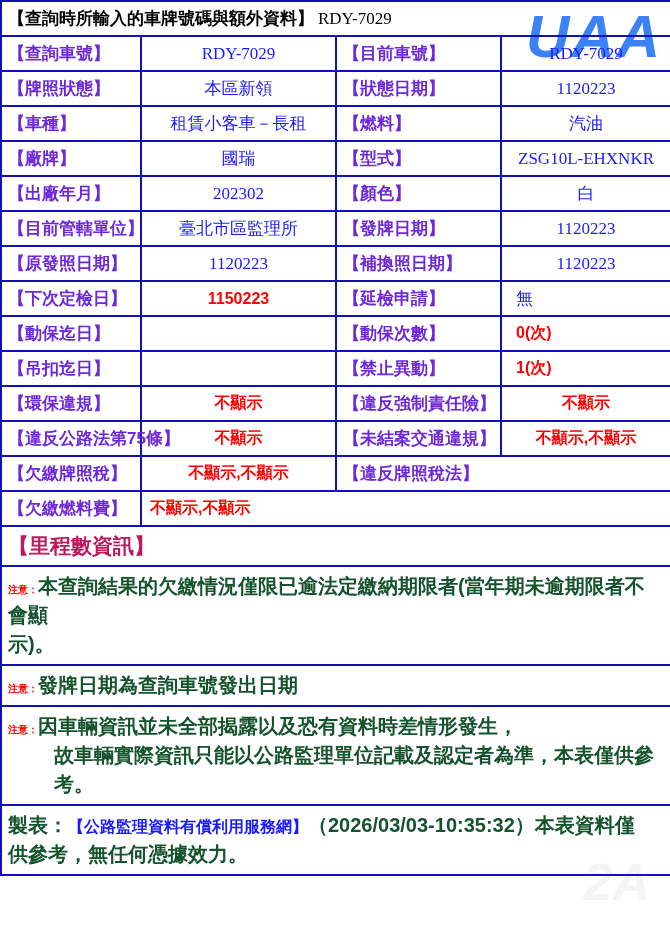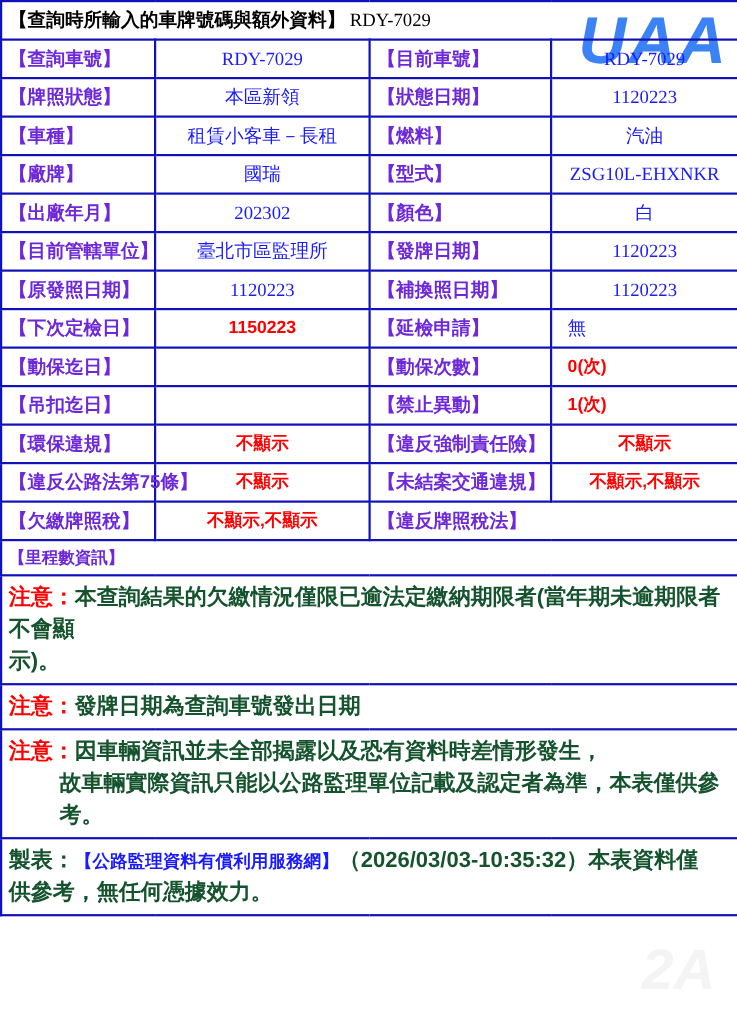--- a/index.html
+++ b/index.html
@@ -91,33 +91,33 @@
     font-family: "Liberation Sans", "DejaVu Sans", sans-serif;
   }
   .header-plate {
     color: #000000;
     font-size: 17px;
     font-weight: normal;
     font-family: "Liberation Serif", serif;
   }
   .section-title {
     font-weight: bold;
-    font-size: 15px;
-    color: #6d28d9;
+    font-size: 21px;
+    color: #be185d;
     font-family: "Liberation Sans", "DejaVu Sans", sans-serif;
   }
   .note-row td {
     padding: 6px 8px;
     height: auto;
   }
   .note-label {
     color: #ff0000;
     font-weight: bold;
     font-family: "Liberation Sans", "DejaVu Sans", sans-serif;
-    font-size: 20px;
+    font-size: 10px;
   }
   .note-text {
     color: #14532d;
     font-weight: bold;
     font-size: 20px;
     font-family: "Liberation Sans", "DejaVu Sans", sans-serif;
     line-height: 1.45;
   }
   .note-body {
     line-height: 1.45;
@@ -240,20 +240,24 @@
         <td class="lbl nowrap">【未結案交通違規】</td>
         <td class="val red">不顯示,不顯示</td>
       </tr>
 
       <tr>
         <td class="lbl">【欠繳牌照稅】</td>
         <td class="val red">不顯示,不顯示</td>
         <td class="lbl nowrap" colspan="2">【違反牌照稅法】</td>
       </tr>
 
+      <tr>
+        <td class="lbl">【欠繳燃料費】</td>
+        <td class="val red" colspan="3" style="text-align:left; padding-left:8px;">不顯示,不顯示</td>
+      </tr>
 
       <tr>
         <td colspan="4" class="section-title">【里程數資訊】</td>
       </tr>
 
       <tr class="note-row">
         <td colspan="4">
           <div class="note-body">
             <span class="note-label">注意：</span><span class="note-text">本查詢結果的欠繳情況僅限已逾法定繳納期限者(當年期未逾期限者不會顯</span>
           </div>

